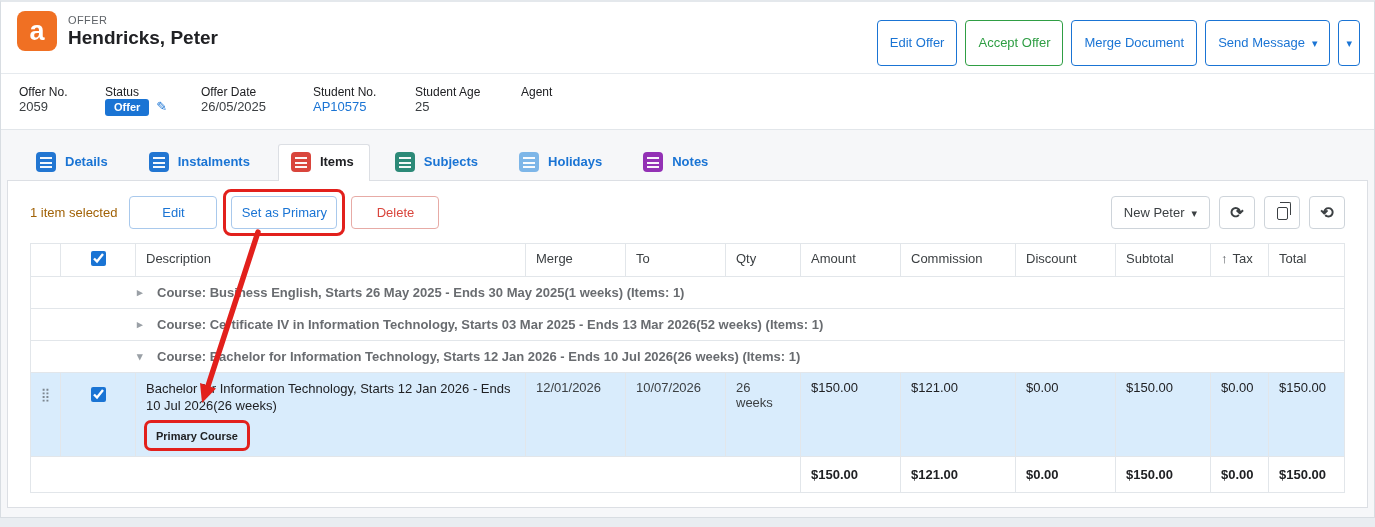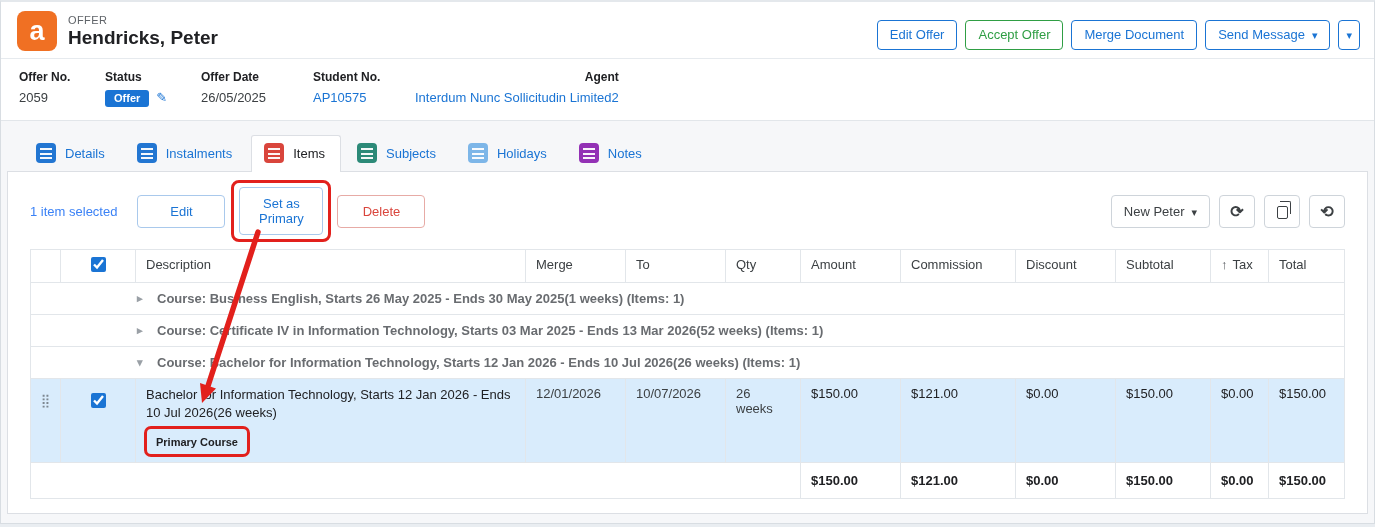--- a/index.html
+++ b/index.html
@@ -13,65 +13,65 @@
   
   .topbar { display: flex; justify-content: space-between; align-items: flex-start;
     padding: 9px 14px 7px 16px; border-bottom: 1px solid #e6eaee; background: #fff; }
   .brand { display: flex; gap: 11px; align-items: center; }
   .logo { width: 40px; height: 40px; background: #f07023; border-radius: 8px; color: #fff;
     display: flex; align-items: center; justify-content: center; font-size: 27px; font-weight: bold; }
   .entity { font-size: 11px; color: #5f6368; letter-spacing: .4px; }
   .page-title { font-size: 19px; font-weight: bold; color: #202124; margin-top: 1px; }
   .actions { display: flex; gap: 8px; margin-top: 9px; }
   .btn { background: #fff; border: 1px solid; border-radius: 4px; font-size: 13px;
-    padding: 6px 12px; cursor: pointer; font-family: inherit; line-height: 1.2; }
+    padding: 14px 12px; cursor: pointer; font-family: inherit; line-height: 1.2; }
   .btn.blue  { color: #1a74d4; border-color: #1a74d4; }
   .btn.green { color: #2f9e44; border-color: #2f9e44; }
   .btn .caret::after { content: "▾"; margin-left: 7px; font-size: 11px; }
   .btn.more { padding: 6px 7px; }
   .btn.more::after { content: "▾"; font-size: 11px; }
 
   
   .info-bar { display: flex; padding: 11px 14px 13px 18px; background: #fff; border-bottom: 1px solid #e2e6ea; }
   .field { flex: 0 0 auto; }
   .f1 { width: 86px; } .f2 { width: 96px; } .f3 { width: 112px; }
   .f4 { width: 102px; } .f5 { width: 106px; } .f6 { width: auto; text-align: right; }
-  .field .lbl { font-size: 12px; font-weight: bold; color: #202124; margin-bottom: 6px; }
+  .field .lbl { font-size: 12px; font-weight: normal; color: #202124; }
   .field .val { font-size: 13px; color: #3c4043; }
   .link { color: #1a74d4; cursor: pointer; text-decoration: none; }
   .badge-status { background: #1a74d4; color: #fff; font-size: 11px; font-weight: bold;
     padding: 2px 9px 3px; border-radius: 3px; display: inline-block; }
   .edit-ico { color: #1a74d4; font-size: 13px; margin-left: 7px; cursor: pointer; }
   .edit-ico::before { content: "✎"; }
 
   
   .content { background: #f6f7f9; padding: 14px 6px 9px 6px; }
-  .tabs { display: flex; gap: 3px; padding-left: 16px; position: relative; z-index: 2; }
+  .tabs { display: flex; gap: 12px; padding-left: 16px; position: relative; z-index: 2; font-weight: bold; }
   .tab { display: flex; align-items: center; gap: 9px; padding: 7px 15px 8px 12px; font-size: 13px;
     color: #1a74d4; cursor: pointer; border: 1px solid transparent; border-bottom: none;
     border-radius: 3px 3px 0 0; }
   .tab.active { background: #fff; border-color: #dcdfe4; color: #202124; margin-bottom: -1px; padding-bottom: 9px; }
   .tab-ico { width: 20px; height: 20px; border-radius: 4px; position: relative; flex: 0 0 auto; }
   .tab-ico::after { content: ""; position: absolute; left: 4px; right: 4px; top: 5px; bottom: 4px;
     background: repeating-linear-gradient(to bottom, rgba(255,255,255,.95) 0 2px, transparent 2px 4.5px); }
   .ico-details     { background: #2276d2; }
   .ico-items       { background: #d9453c; }
   .ico-instalments { background: #2276d2; }
   .ico-subjects    { background: #2c8a78; }
   .ico-holidays    { background: #7db6e8; }
   .ico-notes       { background: #9331b5; }
 
   .panel { background: #fff; border: 1px solid #dcdfe4; position: relative; z-index: 1; padding-bottom: 4px; }
 
   
   .toolbar { display: flex; align-items: center; padding: 15px 22px 12px 22px; }
-  .sel-text { font-size: 13px; color: #3b82f6; margin-right: 20px; }
+  .sel-text { font-size: 13px; color: #a16207; margin-right: 12px; }
   .tb-btn { border: 1px solid #a9c9ec; color: #1a74d4; background: #fff; border-radius: 4px;
     font-size: 13px; padding: 8px 0; width: 88px; text-align: center; cursor: pointer; font-family: inherit; }
-  .tb-btn.primary { width: 84px; }
+  .tb-btn.primary { width: 106px; }
   .tb-btn.danger { border-color: #e7aba6; color: #d9453c; margin-left: 14px; }
   .btn-wrap { position: relative; display: inline-block; margin-right: 0; }
   .mr { margin-right: 14px; }
   .spacer { flex: 1; }
   .new-item { border: 1px solid #ced4da; color: #3c4043; background: #fff; border-radius: 4px;
     font-size: 13px; padding: 8px 12px; cursor: pointer; font-family: inherit; }
   .new-item::after { content: "▾"; margin-left: 7px; font-size: 11px; }
   .ico-btn { width: 36px; height: 33px; border: 1px solid #ced4da; border-radius: 4px; background: #fff;
     color: #3c4043; font-size: 16px; margin-left: 9px; cursor: pointer; display: inline-flex;
     align-items: center; justify-content: center; font-family: inherit; }
@@ -148,23 +148,26 @@
       </div>
     </div>
     <div class="field f3">
       <div class="lbl">Offer Date</div>
       <div class="val">26/05/2025</div>
     </div>
     <div class="field f4">
       <div class="lbl">Student No.</div>
       <div class="val"><a class="link">AP10575</a></div>
     </div>
+    <div class="field f5">
+      <div class="lbl">Student Age</div>
+      <div class="val">25</div>
+    </div>
     <div class="field f6">
       <div class="lbl">Agent</div>
-      <div class="val"><a class="link">Interdum Nunc Sollicitudin Limited2</a></div>
     </div>
   </div>
 
   <div class="content">
     <div class="tabs">
       <div class="tab">
         <span class="tab-ico ico-details"></span>
         <span>Details</span>
       </div>
       <div class="tab">

